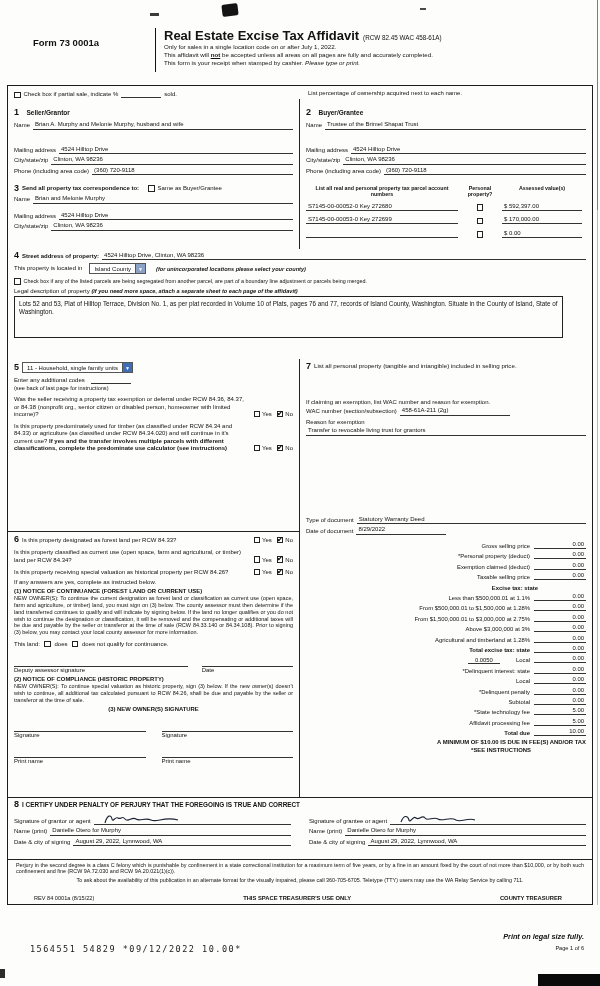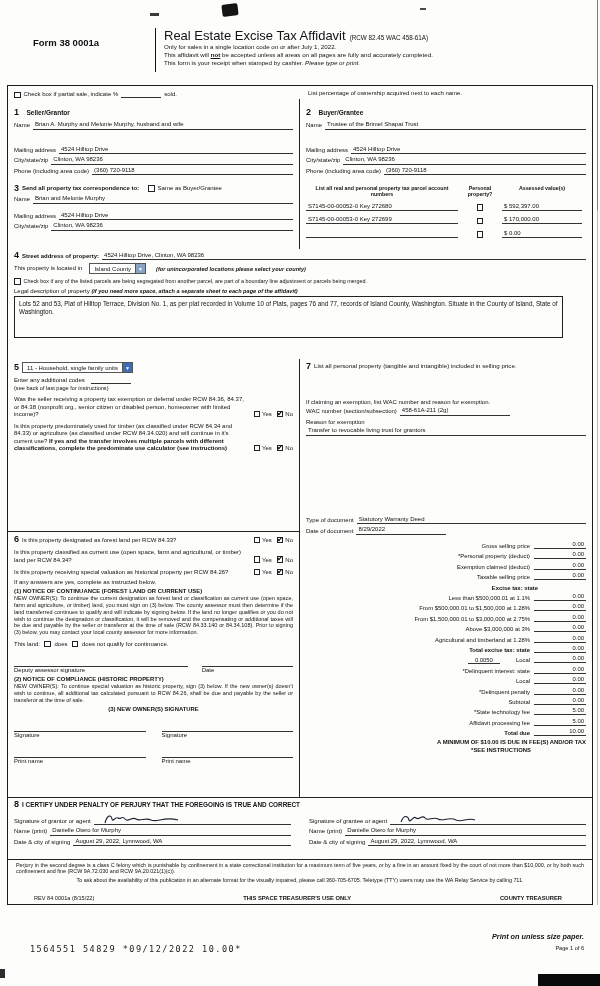--- a/index.html
+++ b/index.html
@@ -15,21 +15,21 @@
   
   .header{position:absolute;top:28px;left:33px;right:12px;display:flex}
   .header-left{width:122px;flex:none}
   .logo-row{display:flex;align-items:flex-start;gap:4px}
   .dept-small{font-size:5.6px}
   .dept-big{font-size:13px;font-weight:bold;line-height:1}
   .dept-right{text-align:right}
   .form-number{font-size:9.5px;font-weight:bold;margin-top:9px}
   .header-right{flex:1;border-left:1.5px solid #111;padding-left:8px;min-height:44px}
   .title-row{display:flex;align-items:baseline;gap:4px}
-  .doc-title{font-size:13px;font-weight:normal;white-space:nowrap}
+  .doc-title{font-size:13px;font-weight:bold;white-space:nowrap}
   .rcw{font-size:6.3px}
   .note{font-size:6.2px;line-height:1.3}
   
   .main-box{position:absolute;left:7px;top:85px;width:586px;height:820px;border:1px solid #1c1c1c;background:#fdfdfc;overflow:hidden}
   .partial-row{display:flex;align-items:flex-end;height:13px;padding:2px 6px 1px 6px;position:relative}
   .partial-row .cb{margin-right:3px}
   .blank{display:inline-block;border-bottom:1px solid #333;height:7px}
   .w40{width:40px;margin:0 3px}
   .ownership{position:absolute;left:300px;bottom:2px}
   .two-col{display:flex}
@@ -144,21 +144,21 @@
   <div class="art art-blob"></div>
   <div class="art art-tick1"></div>
   <div class="art art-tick2"></div>
   <div class="art art-redge"></div>
   <div class="art art-redge2"></div>
   <div class="art art-br"></div>
   <div class="art art-bl"></div>
 
   <div class="header">
     <div class="header-left">
-      <div class="form-number">Form 38 0001a</div>
+      <div class="form-number">Form 73 0001a</div>
     </div>
     <div class="header-right">
       <div class="title-row">
         <span class="doc-title">Real Estate Excise Tax Affidavit</span>
         <span class="rcw">(RCW 82.45 WAC 458-61A)</span>
       </div>
       <div class="note"><span>Only for sales in a single location code on or after July 1, 2022.</span></div>
       <div class="note"><span>This affidavit will </span><span class="u b">not</span><span> be accepted unless all areas on all pages are fully and accurately completed.</span></div>
       <div class="note"><span>This form is your receipt when stamped by cashier. </span><span class="i">Please type or print.</span></div>
     </div>
@@ -559,16 +559,16 @@
     </div>
 
     <div class="footer-row">
       <span class="rev">REV 84 0001a  (8/15/22)</span>
       <span class="mid">THIS SPACE TREASURER'S USE ONLY</span>
       <span class="right">COUNTY TREASURER</span>
     </div>
   </div>
 
   <div class="stamp">1564551 54829 *09/12/2022 10.00*</div>
-  <div class="print-note">Print on unless size paper.</div>
+  <div class="print-note">Print on legal size fully.</div>
   <div class="page-num">Page 1 of 6</div>
 
 </div>
 
 </body></html>

